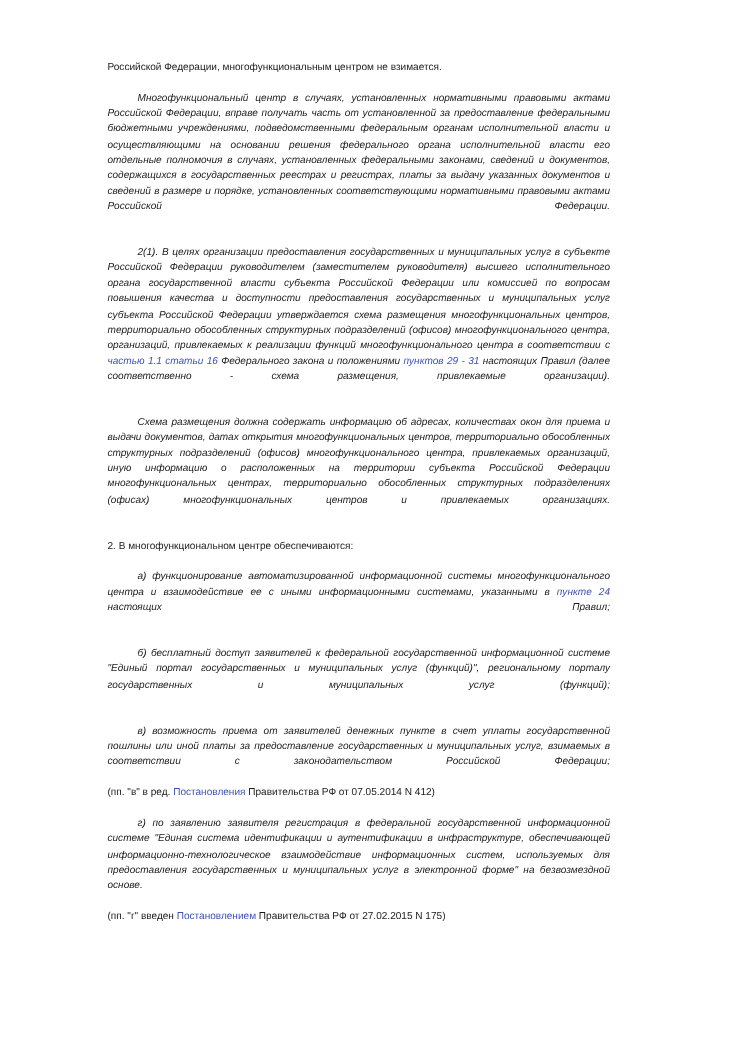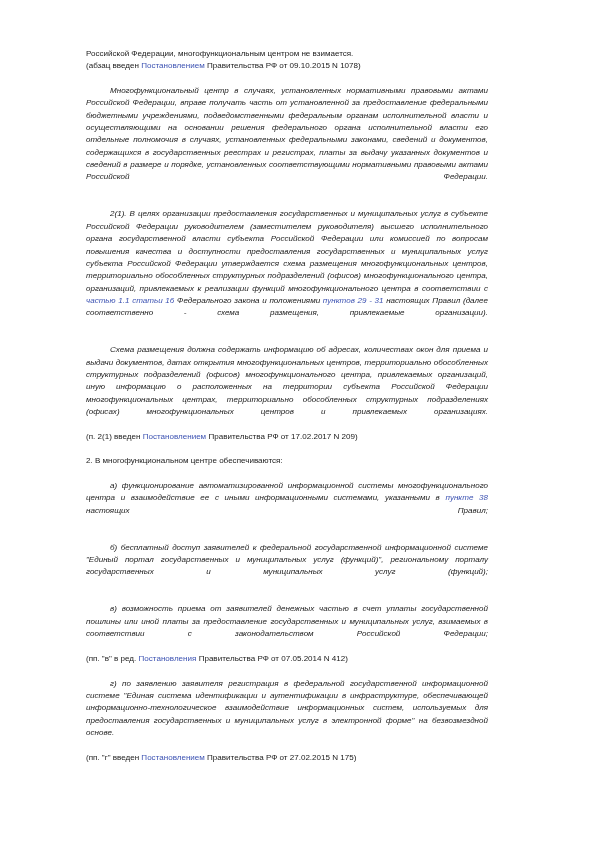--- a/index.html
+++ b/index.html
@@ -52,34 +52,32 @@
     width: 100%;
   }
   p.para.nolast:after { display: none; }
 </style>
 </head>
 <body>
 
 <div id="page">
   <div class="doc" id="doc-body">
       <p class="para nolast">Российской Федерации, многофункциональным центром не взимается.</p>
-      <p class="para nolast">(абзац введен <span class="lnk" style="color: rgb(60, 82, 178);">Постановлением</span> Правительства РФ от 09.10.2015 N 1078)</p>
       <div class="spacer"></div>
       <p class="para indent">Многофункциональный центр в случаях, установленных нормативными правовыми актами Российской Федерации, вправе получать часть от установленной за предоставление федеральными бюджетными учреждениями, подведомственными федеральным органам исполнительной власти и осуществляющими на основании решения федерального органа исполнительной власти его отдельные полномочия в случаях, установленных федеральными законами, сведений и документов, содержащихся в государственных реестрах и регистрах, платы за выдачу указанных документов и сведений в размере и порядке, установленных соответствующими нормативными правовыми актами Российской Федерации.</p>
       <div class="spacer"></div>
       <p class="para indent">2(1). В целях организации предоставления государственных и муниципальных услуг в субъекте Российской Федерации руководителем (заместителем руководителя) высшего исполнительного органа государственной власти субъекта Российской Федерации или комиссией по вопросам повышения качества и доступности предоставления государственных и муниципальных услуг субъекта Российской Федерации утверждается схема размещения многофункциональных центров, территориально обособленных структурных подразделений (офисов) многофункционального центра, организаций, привлекаемых к реализации функций многофункционального центра в соответствии с <span class="lnk" style="color: rgb(60, 82, 178);">частью 1.1 статьи 16</span> Федерального закона и положениями <span class="lnk" style="color: rgb(60, 82, 178);">пунктов 29 - 31</span> настоящих Правил (далее соответственно - схема размещения, привлекаемые организации).</p>
       <div class="spacer"></div>
       <p class="para indent">Схема размещения должна содержать информацию об адресах, количествах окон для приема и выдачи документов, датах открытия многофункциональных центров, территориально обособленных структурных подразделений (офисов) многофункционального центра, привлекаемых организаций, иную информацию о расположенных на территории субъекта Российской Федерации многофункциональных центрах, территориально обособленных структурных подразделениях (офисах) многофункциональных центров и привлекаемых организациях.</p>
-      <p class="para nolast">(п. 2(1) введен <span class="lnk" style="color: rgb(60, 82, 178);">Постановлением</span> Правительства РФ от 17.02.2017 N 209)</p>
       <div class="spacer"></div>
       <p class="para nolast">2. В многофункциональном центре обеспечиваются:</p>
       <div class="spacer"></div>
-      <p class="para indent">а) функционирование автоматизированной информационной системы многофункционального центра и взаимодействие ее с иными информационными системами, указанными в <span class="lnk" style="color: rgb(60, 82, 178);">пункте 38</span> настоящих Правил;</p>
+      <p class="para indent">а) функционирование автоматизированной информационной системы многофункционального центра и взаимодействие ее с иными информационными системами, указанными в <span class="lnk" style="color: rgb(60, 82, 178);">пункте 24</span> настоящих Правил;</p>
       <div class="spacer"></div>
       <p class="para indent">б) бесплатный доступ заявителей к федеральной государственной информационной системе "Единый портал государственных и муниципальных услуг (функций)", региональному порталу государственных и муниципальных услуг (функций);</p>
       <div class="spacer"></div>
-      <p class="para indent">в) возможность приема от заявителей денежных частью в счет уплаты государственной пошлины или иной платы за предоставление государственных и муниципальных услуг, взимаемых в соответствии с законодательством Российской Федерации;</p>
+      <p class="para indent">в) возможность приема от заявителей денежных пункте в счет уплаты государственной пошлины или иной платы за предоставление государственных и муниципальных услуг, взимаемых в соответствии с законодательством Российской Федерации;</p>
       <p class="para nolast">(пп. "в" в ред. <span class="lnk" style="color: rgb(60, 82, 178);">Постановления</span> Правительства РФ от 07.05.2014 N 412)</p>
       <div class="spacer"></div>
       <p class="para indent">г) по заявлению заявителя регистрация в федеральной государственной информационной системе "Единая система идентификации и аутентификации в инфраструктуре, обеспечивающей информационно-технологическое взаимодействие информационных систем, используемых для предоставления государственных и муниципальных услуг в электронной форме" на безвозмездной основе.</p>
       <p class="para nolast">(пп. "г" введен <span class="lnk" style="color: rgb(60, 82, 178);">Постановлением</span> Правительства РФ от 27.02.2015 N 175)</p>
     </div>
 </div>
 
 </body></html>

